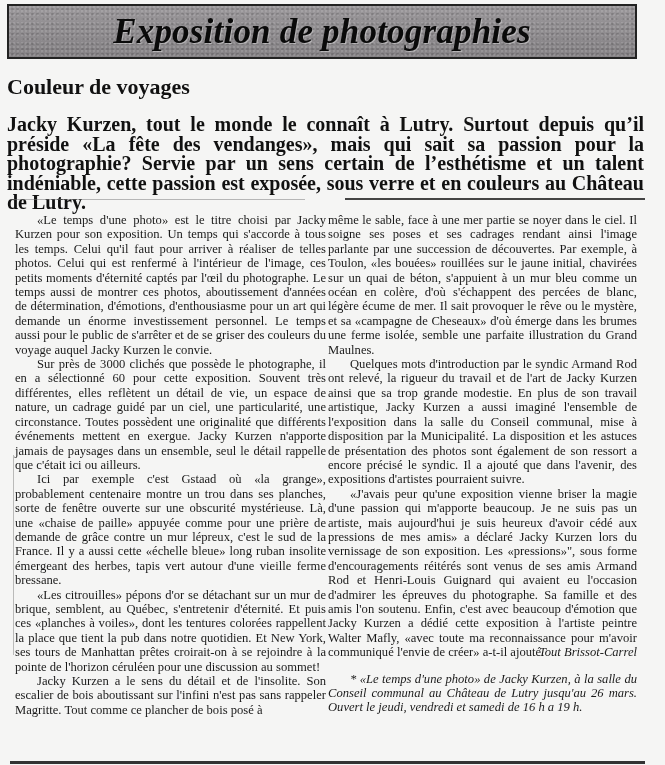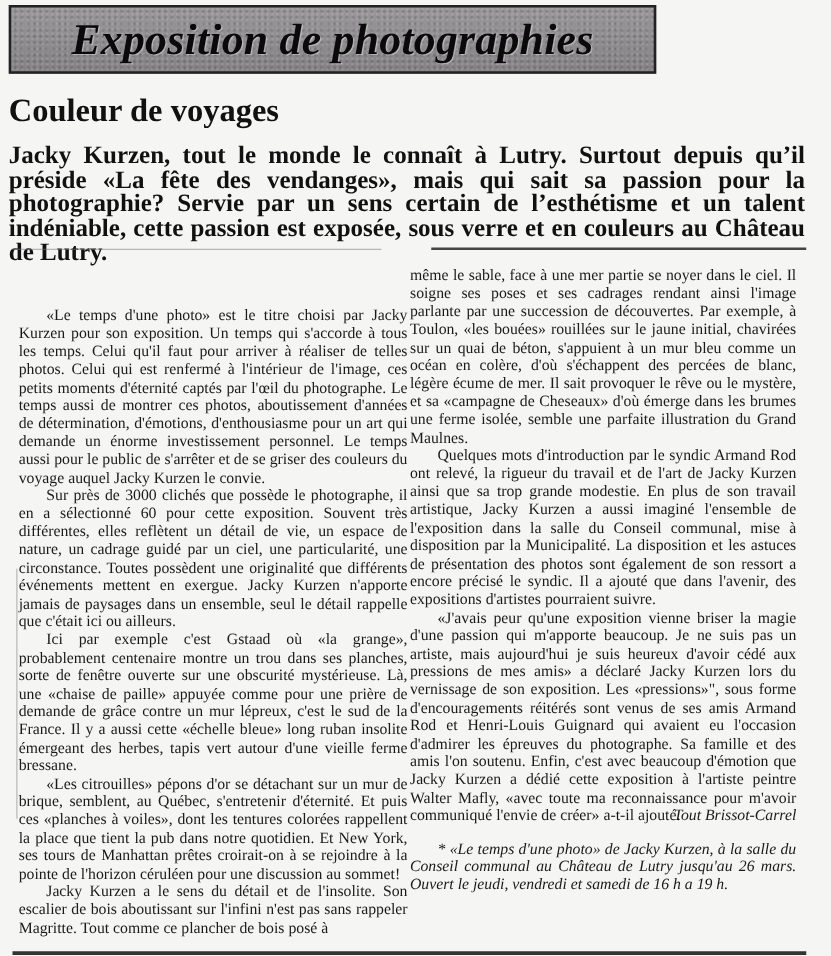--- a/index.html
+++ b/index.html
@@ -19,21 +19,21 @@
     position: absolute;
     left: 0; top: 0;
     width: 665px;
     height: 765px;
     background: #f5f5f4;
   }
   .banner {
     position: absolute;
     left: 7px;
     top: 4px;
-    width: 518px;
+    width: 630px;
     height: 55px;
     border: 2px solid #222;
     background-color: #8e8b8e;
     background-image:
       radial-gradient(circle at 20% 30%, rgba(255,255,255,0.12) 0 1px, transparent 1.5px),
       radial-gradient(circle at 70% 60%, rgba(0,0,0,0.15) 0 1px, transparent 1.5px),
       linear-gradient(180deg, #9a979a 0%, #858285 100%);
     background-size: 4px 4px, 5px 5px, 100% 100%;
     display: flex;
     align-items: center;
@@ -48,21 +48,21 @@
     color: #0a0a0a;
     letter-spacing: 0.2px;
     text-shadow: 1px 1px 0 rgba(255,255,255,0.35);
   }
   .headline {
     position: absolute;
     left: 7px;
     top: 74px;
     font-family: "Liberation Serif", "DejaVu Serif", serif;
     font-weight: bold;
-    font-size: 26px;
+    font-size: 22px;
     color: #111;
     margin: 0;
   }
   .lead {
     position: absolute;
     left: 7px;
     top: 115px;
     width: 637px;
     font-family: "Liberation Serif", "DejaVu Serif", serif;
     font-weight: bold;
@@ -90,21 +90,21 @@
   }
   .col {
     position: absolute;
     top: 213px;
     font-family: "Liberation Serif", "DejaVu Serif", serif;
     font-size: 12.6px;
     line-height: 14.4px;
     color: #1a1a1a;
     text-align: justify;
   }
-  .col.left { left: 15px; width: 311px; margin-top: 32px; }
+  .col.left { left: 15px; width: 311px; }
   .col.right { left: 328px; width: 309px; }
   .col p {
     margin: 0;
     text-indent: 22px;
   }
   .col p.no-indent { text-indent: 0; }
   .col h3 {
     font-family: "Liberation Serif", "DejaVu Serif", serif;
     font-weight: bold;
     font-size: 13px;

